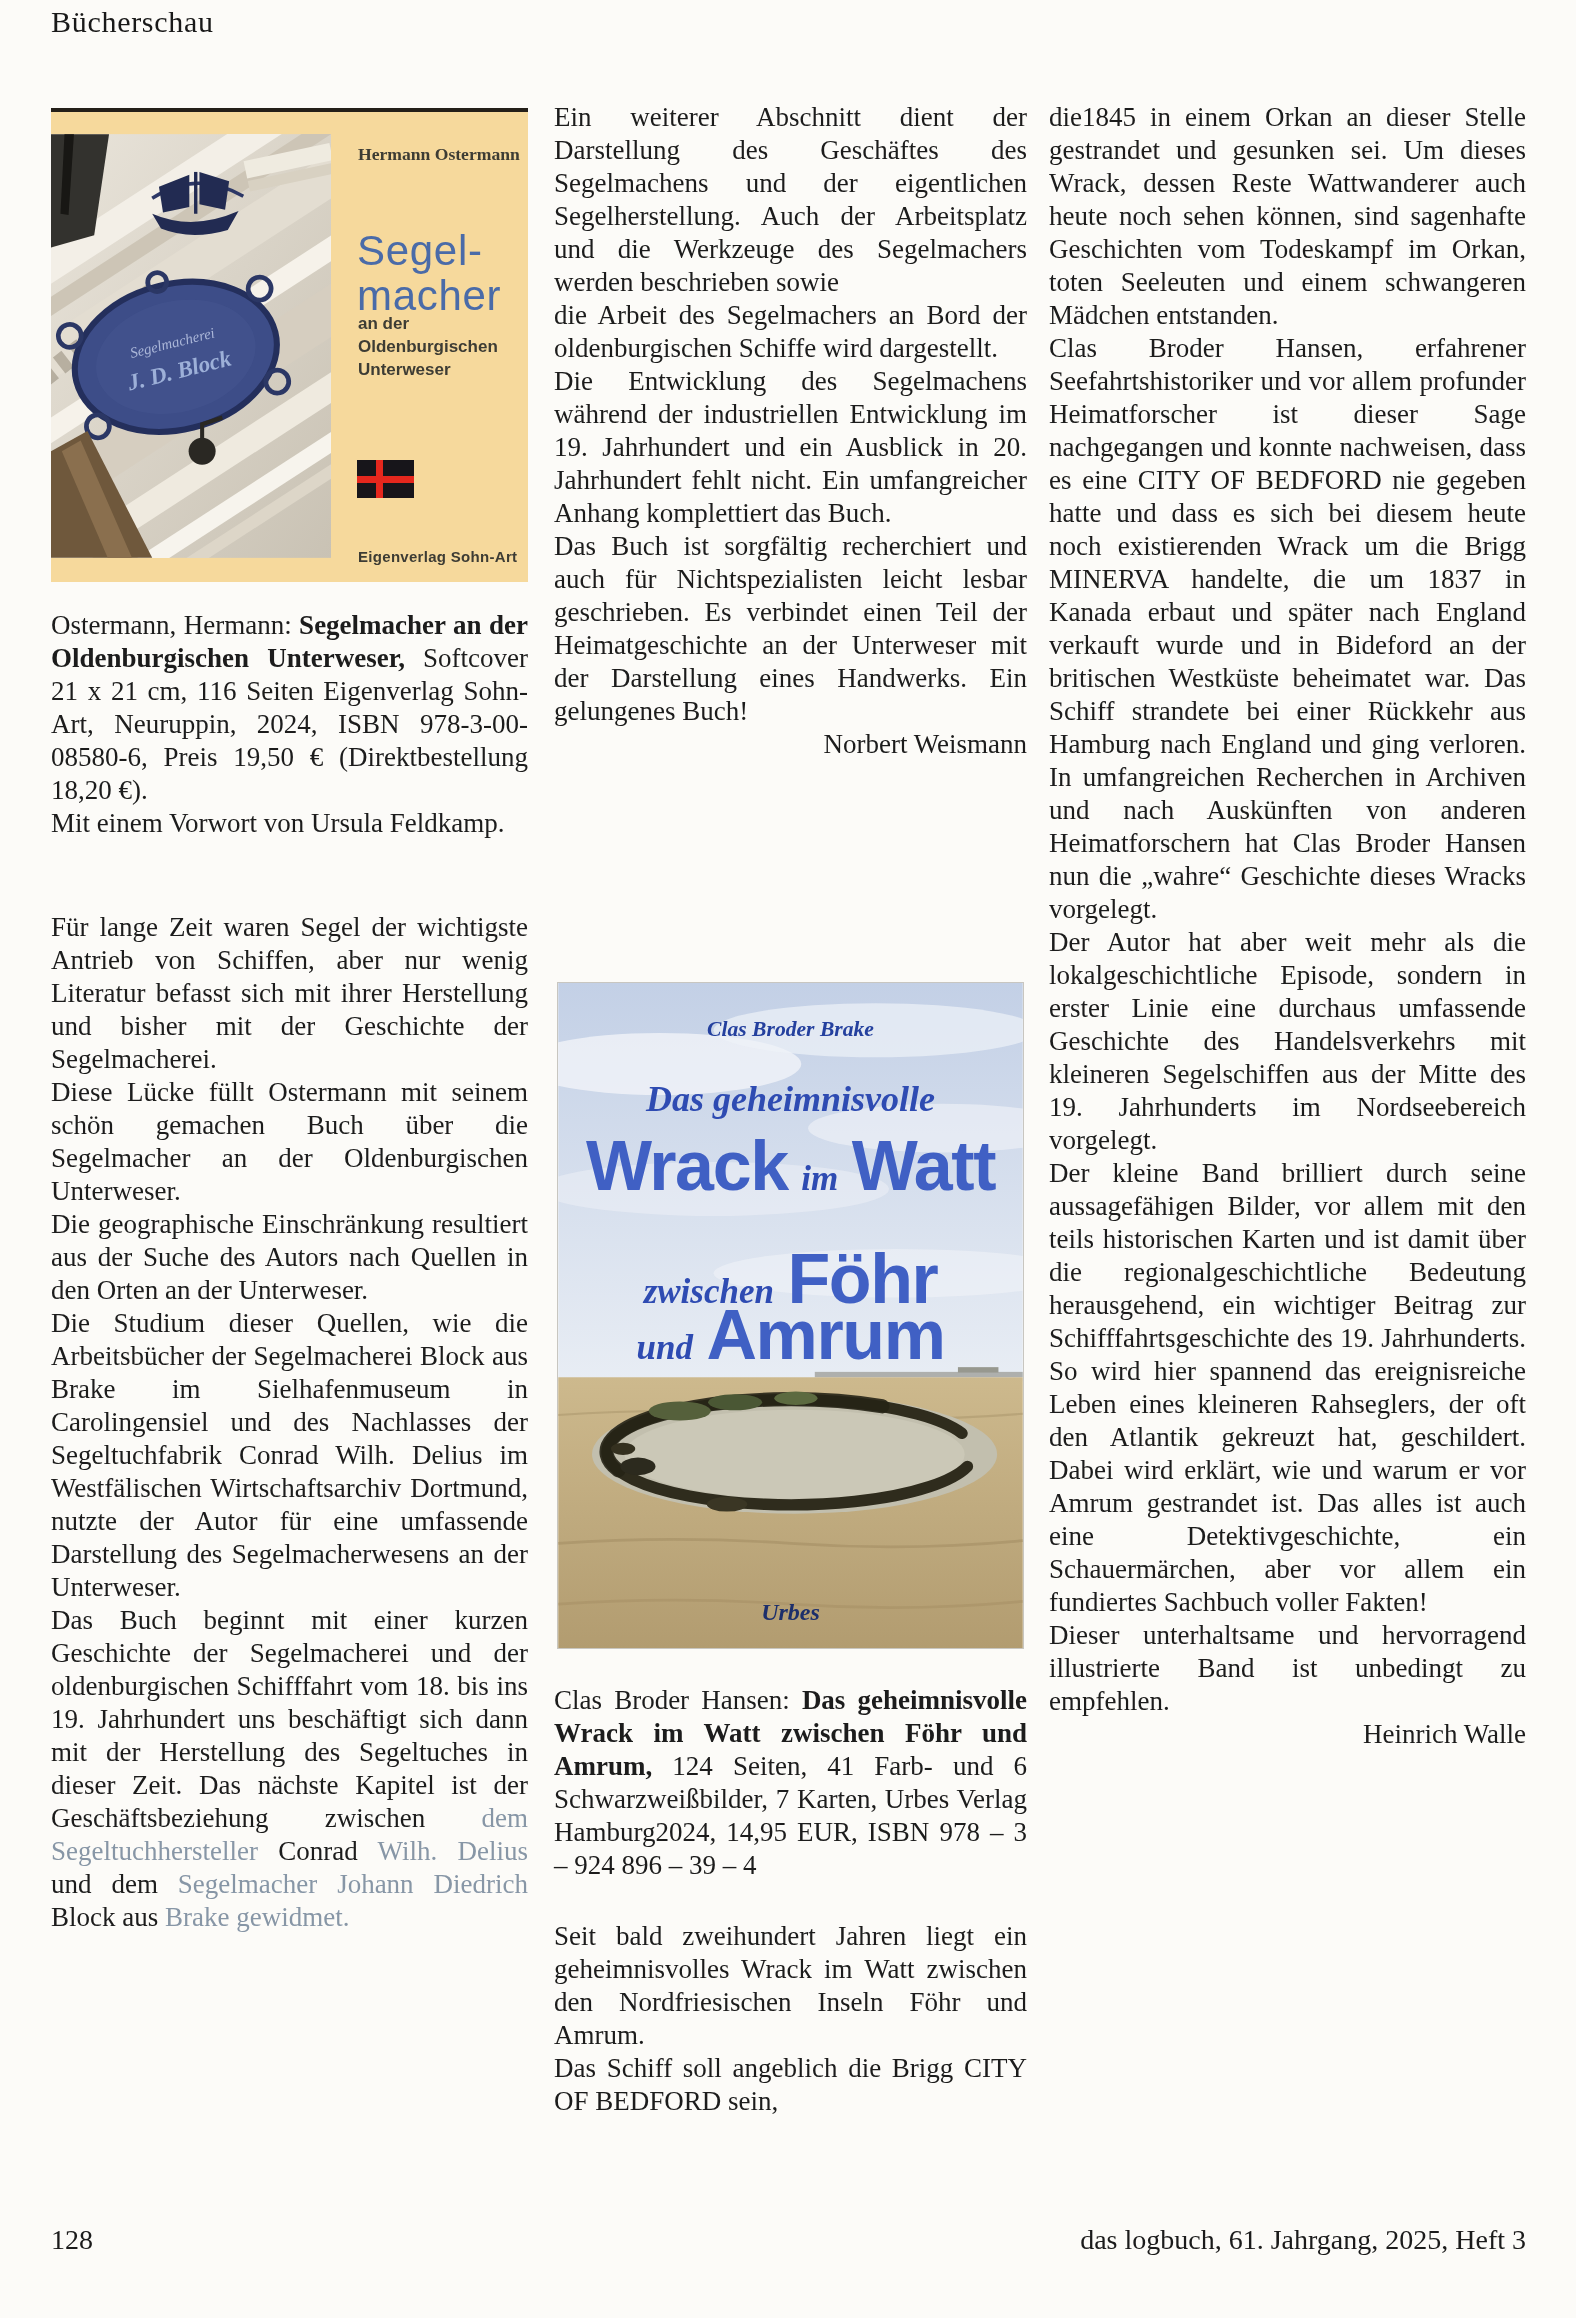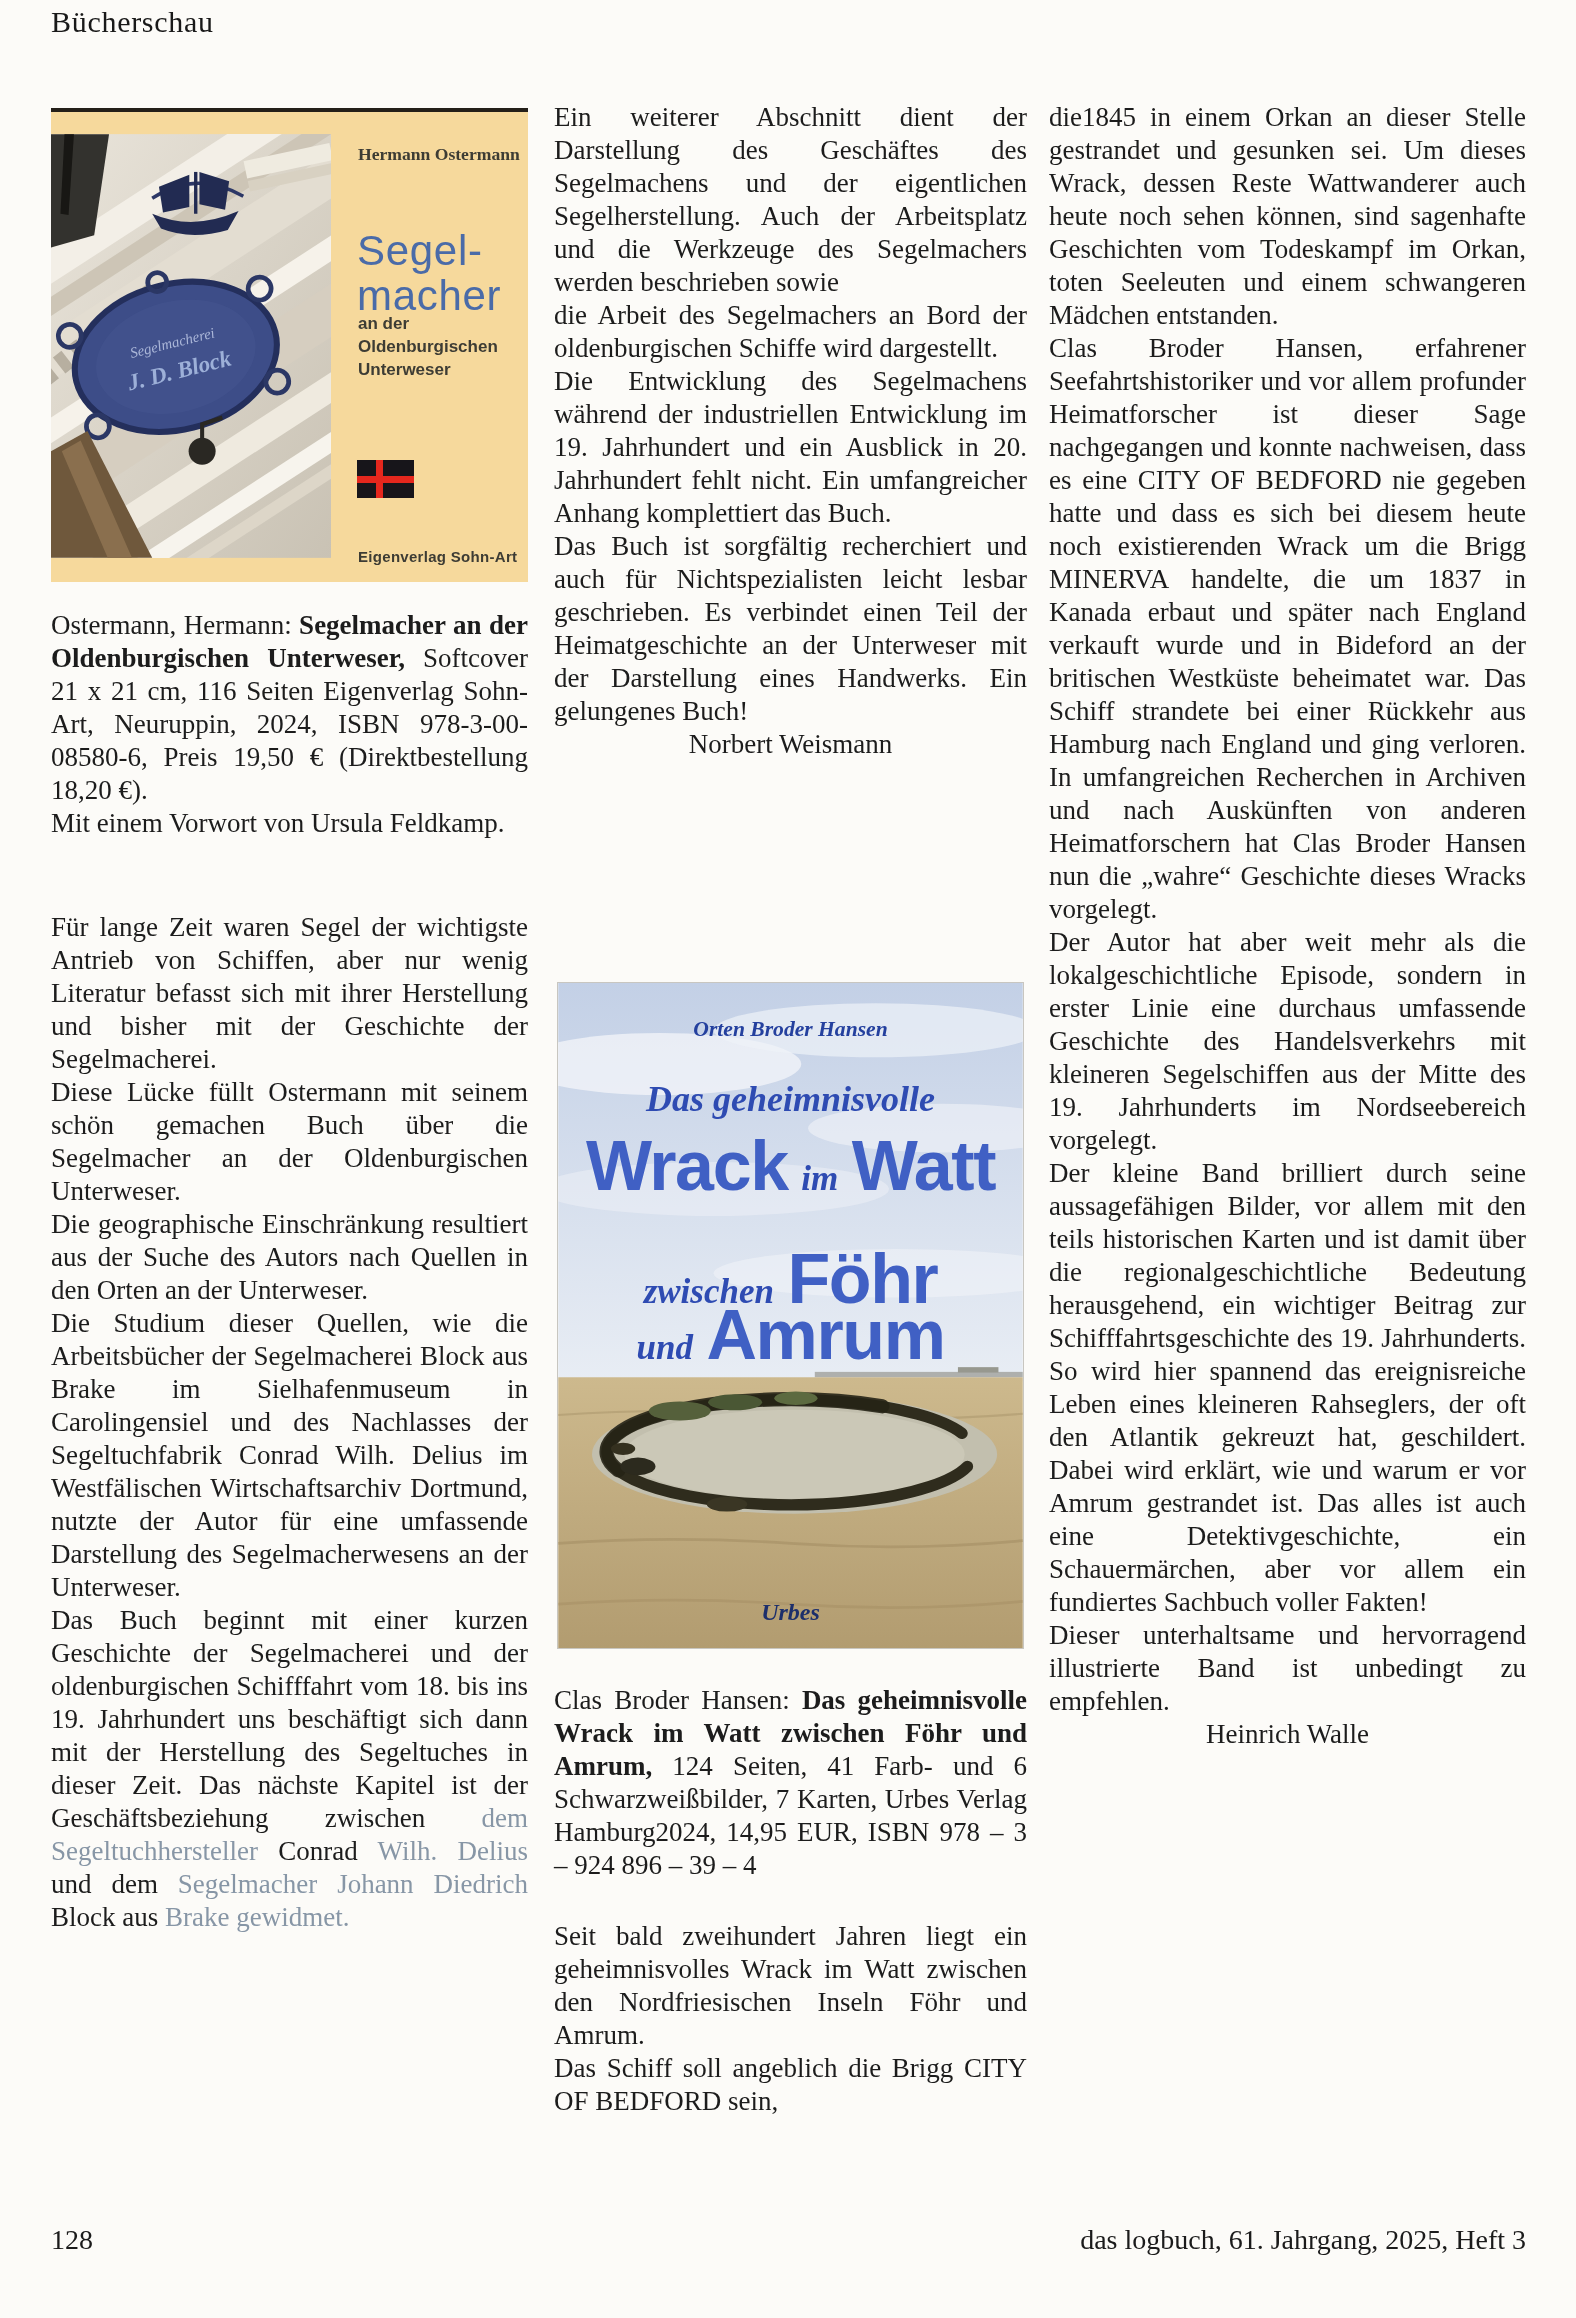--- a/index.html
+++ b/index.html
@@ -6,21 +6,21 @@
   .page{position:relative;width:1577px;height:2319px;background:#fcfbf8;overflow:hidden;
         font-family:"Liberation Serif","DejaVu Serif",serif;color:#191919;}
   .hdr{position:absolute;left:51px;top:5.4px;font-size:30px;letter-spacing:0.7px;color:#14141
   4;}
   .col{position:absolute;top:0;height:100%;}
   .col1{left:51px;width:477px;}
   .col2{left:554px;width:473px;}
   .col3{left:1049px;width:477px;}
   .blk{position:absolute;left:0;width:100%;}
   .body-text p{margin:0;font-size:27px;line-height:33px;text-align:justify;color:#1c1c1c;}
-  .body-text p.sig{text-align:center;}
+  .body-text p.sig{text-align:right;}
   .b{font-weight:bold;}
   .pale-par{color:#39424f;}
   .pale{color:#8796a6;}
   
   .cover1{position:absolute;left:0;top:108px;width:477px;height:474px;background:#f6d99c;
           border-top:4px solid #241f19;box-sizing:border-box;}
   .c1photo{position:absolute;left:0;top:22px;width:280px;height:424px;}
   .c1author{position:absolute;left:307px;top:32px;font-family:Liberation Serif, serif;
             font-weight:bold;font-size:17.6px;color:#3d3c34;}
   .c1title{position:absolute;left:306px;top:116px;font-family:"Liberation Sans","DejaVu Sans",sans-serif;
@@ -179,21 +179,21 @@
         <ellipse cx="350" cy="698" rx="252" ry="66" fill="#cbc8b7"></ellipse>
         <path d="M 598 667 A 272 78 0 1 0 606 716" fill="none" stroke="#2f2c1d" stroke-width="17" stroke-linecap="round"></path>
         <path d="M 480 627 A 272 78 0 0 0 89 722" fill="none" stroke="#262416" stroke-width="21" stroke-linecap="round" opacity=".9"></path>
         <ellipse cx="180" cy="634" rx="46" ry="14" fill="#55603b"></ellipse>
         <ellipse cx="262" cy="621" rx="40" ry="12" fill="#4a5734"></ellipse>
         <ellipse cx="352" cy="615" rx="32" ry="10" fill="#5c6a40"></ellipse>
         <ellipse cx="118" cy="716" rx="26" ry="13" fill="#2c2a1e"></ellipse>
         <ellipse cx="96" cy="690" rx="18" ry="9" fill="#34301f"></ellipse>
         <ellipse cx="250" cy="772" rx="30" ry="11" fill="#3a3624"></ellipse>
       </svg>
-      <div class="c2author">Orten Broder Hansen</div>
+      <div class="c2author">Clas Broder Brake</div>
       <div class="c2line1">Das geheimnisvolle</div>
       <div class="c2row r1">
           <span class="big">Wrack</span>
           <span class="it">im</span>
           <span class="big">Watt</span>
         </div>
       <div class="c2row r2">
           <span class="it">zwischen</span>
           <span class="big">Föhr</span>
         </div>

